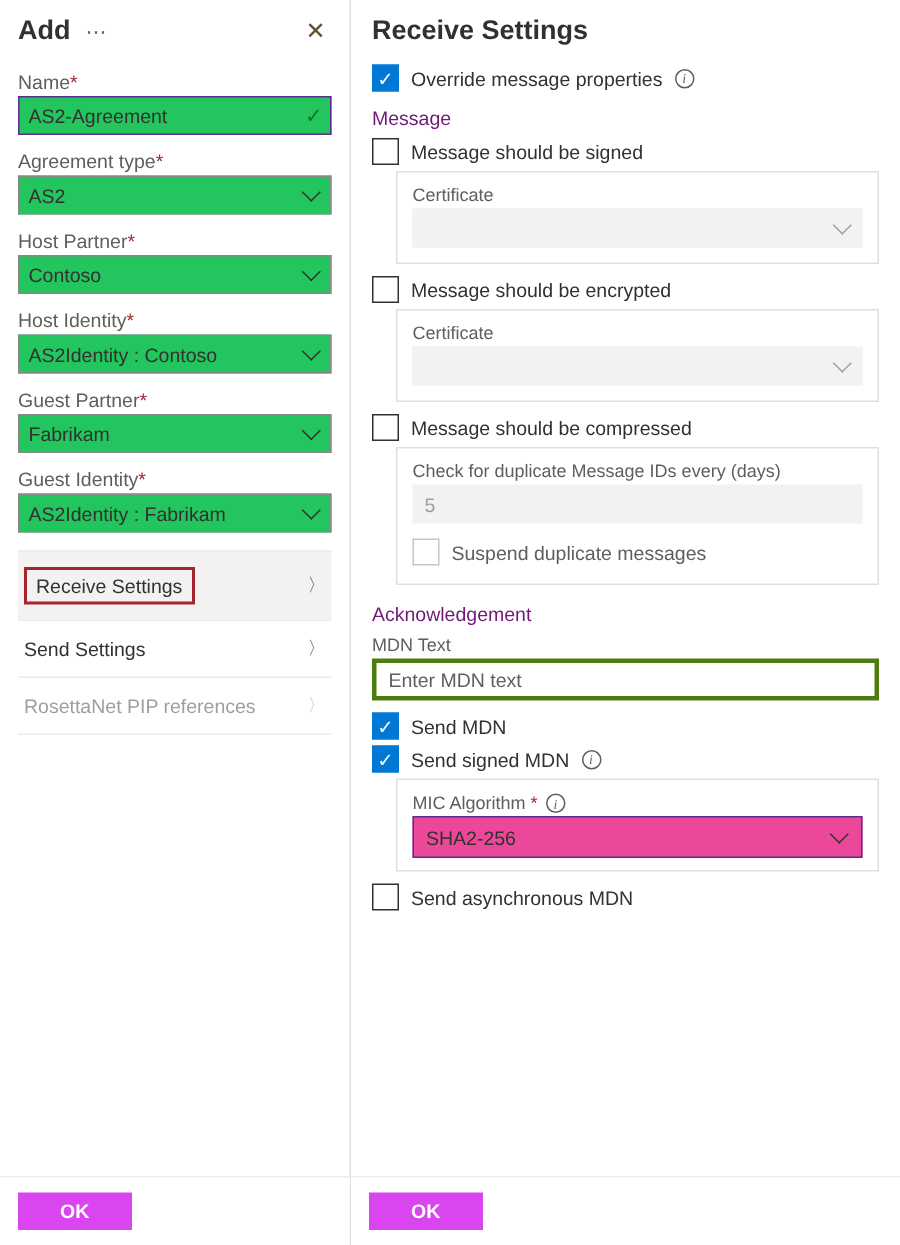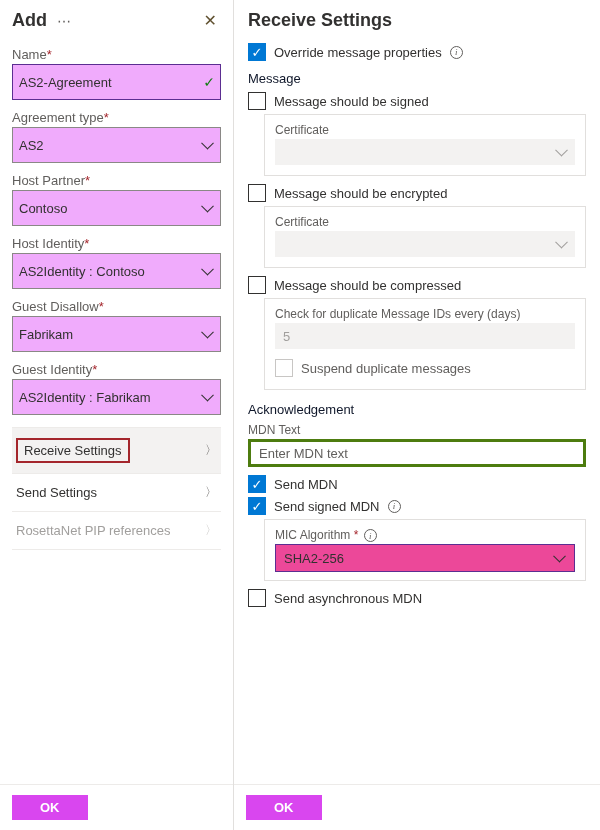--- a/index.html
+++ b/index.html
@@ -58,26 +58,26 @@
   .field-group { margin-bottom: 10px; }
   .field-label {
     display: block;
     font-size: 13px;
     color: #605e5c;
     margin-bottom: 2px;
   }
   .req { color: #a4262c; }
   .text-input, .select-input {
     width: 100%;
-    height: 36px;
+    height: 26px;
     border: 1px solid #8a8886;
     padding: 0 6px;
     font-size: 13px;
     font-family: inherit;
-    background: #f0abfc;
+    background: #22c55e;
     color: #323130;
   }
   .text-input.valid {
     border: 1px solid #5b2e91;
     padding-right: 22px;
   }
   .input-wrap { position: relative; }
   .check-icon {
     position: absolute;
     right: 6px;
@@ -138,21 +138,21 @@
     padding: 5px 28px;
     font-size: 13px;
     font-weight: 600;
     cursor: pointer;
     font-family: inherit;
   }
   
   .right-panel .panel-header { padding: 10px 14px 8px 14px; }
   .section-label {
     font-size: 13px;
-    color: #0f172a;
+    color: #701a75;
     margin: 10px 0 6px 0;
   }
   .subsection-label {
     font-size: 12px;
     color: #605e5c;
     margin-bottom: 2px;
   }
   .checkbox-row {
     display: flex;
     align-items: center;
@@ -330,21 +330,21 @@
     </div>
 
     <div class="field-group">
       <label class="field-label"><span>Host Identity</span><span class="req">*</span></label>
       <div class="select-input">
           <span>AS2Identity : Contoso</span>
         </div>
     </div>
 
     <div class="field-group">
-      <label class="field-label"><span>Guest Disallow</span><span class="req">*</span></label>
+      <label class="field-label"><span>Guest Partner</span><span class="req">*</span></label>
       <div class="select-input">
           <span>Fabrikam</span>
         </div>
     </div>
 
     <div class="field-group">
       <label class="field-label"><span>Guest Identity</span><span class="req">*</span></label>
       <div class="select-input">
           <span>AS2Identity : Fabrikam</span>
         </div>

